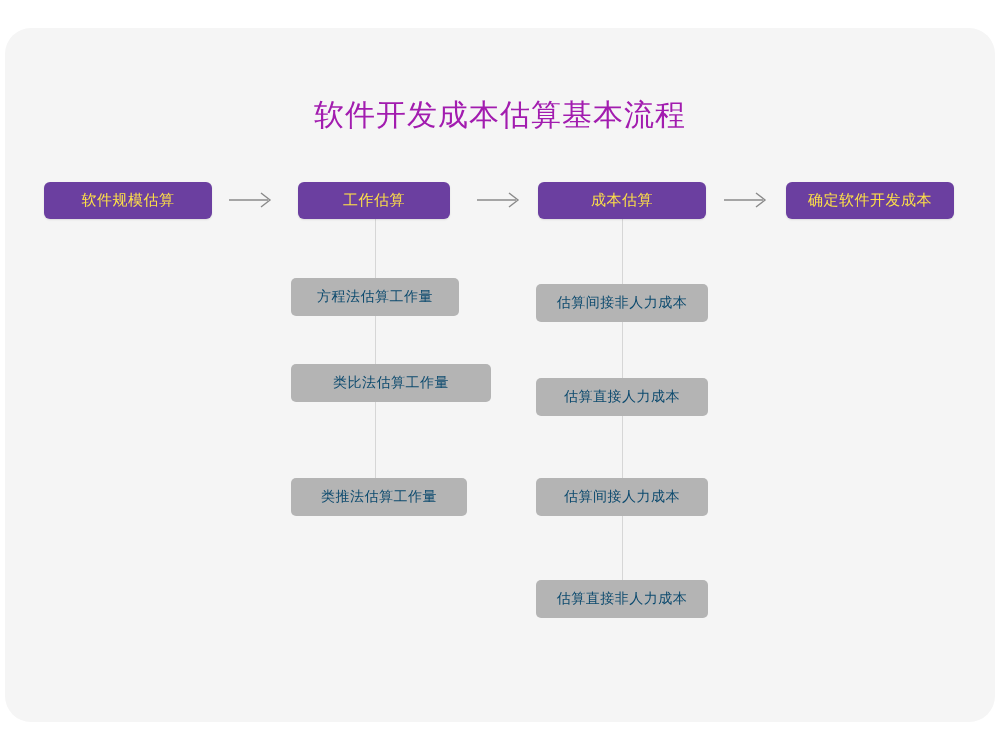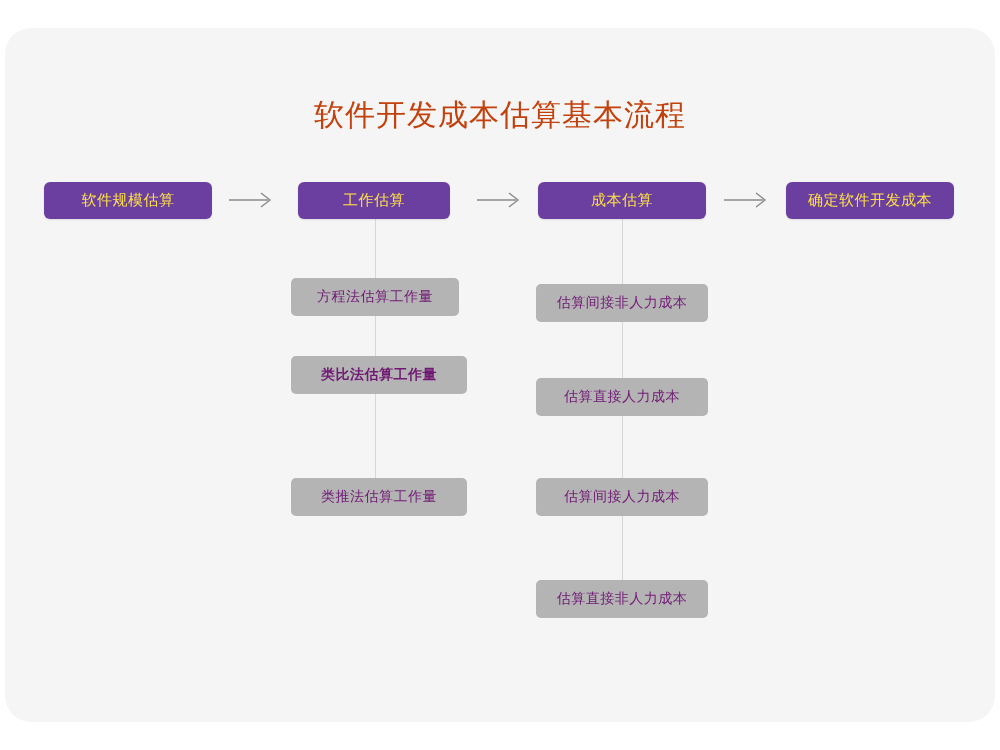--- a/index.html
+++ b/index.html
@@ -35,21 +35,21 @@
 
   
   .title {
     position: absolute;
     left: 0;
     top: 94px;
     width: 1000px;
     text-align: center;
     font-size: 30px;
     line-height: 42px;
-    color: #c2410c;
+    color: #a21caf;
     letter-spacing: 1px;
     font-weight: 400;
     white-space: nowrap;
   }
 
   
   .vline {
     position: absolute;
     width: 1px;
     background: #d6d6d6;
@@ -78,21 +78,21 @@
   }
   .node-primary {
     background: #6b3fa0;
     color: #fde047;
     font-size: 15px;
     letter-spacing: 0.5px;
     box-shadow: 0 1px 2px rgba(0,0,0,0.10);
   }
   .node-secondary {
     background: #b4b4b4;
-    color: #701a75;
+    color: #0c4a6e;
     font-size: 14px;
     letter-spacing: 0.5px;
     border-radius: 5px;
   }
 </style>
 </head>
 <body>
 
 <div id="canvas">
 
@@ -127,21 +127,21 @@
     <svg width="48" height="18" viewBox="0 0 48 18">
       <line x1="1" y1="9" x2="40" y2="9" stroke="#8a8a8a" stroke-width="1.4"></line>
       <polyline points="33,2 42,9 33,16" fill="none" stroke="#8a8a8a" stroke-width="1.4"></polyline>
     </svg>
   </div>
 
   <div class="node node-primary" style="left:786px; top:182px; width:168px; height:37px;">确定软件开发成本</div>
 
   <div class="node node-secondary" style="left:291px; top:278px; width:168px; height:38px;">方程法估算工作量</div>
 
-  <div class="node node-secondary" style="left:291px; top:356px; width:176px; height:38px;font-weight:bold;">类比法估算工作量</div>
+  <div class="node node-secondary" style="left:291px; top:364px; width:200px; height:38px;">类比法估算工作量</div>
 
   <div class="node node-secondary" style="left:291px; top:478px; width:176px; height:38px;">类推法估算工作量</div>
 
   <div class="node node-secondary" style="left:536px; top:284px; width:172px; height:38px;">估算间接非人力成本</div>
 
   <div class="node node-secondary" style="left:536px; top:378px; width:172px; height:38px;">估算直接人力成本</div>
 
   <div class="node node-secondary" style="left:536px; top:478px; width:172px; height:38px;">估算间接人力成本</div>
 
   <div class="node node-secondary" style="left:536px; top:580px; width:172px; height:38px;">估算直接非人力成本</div>

